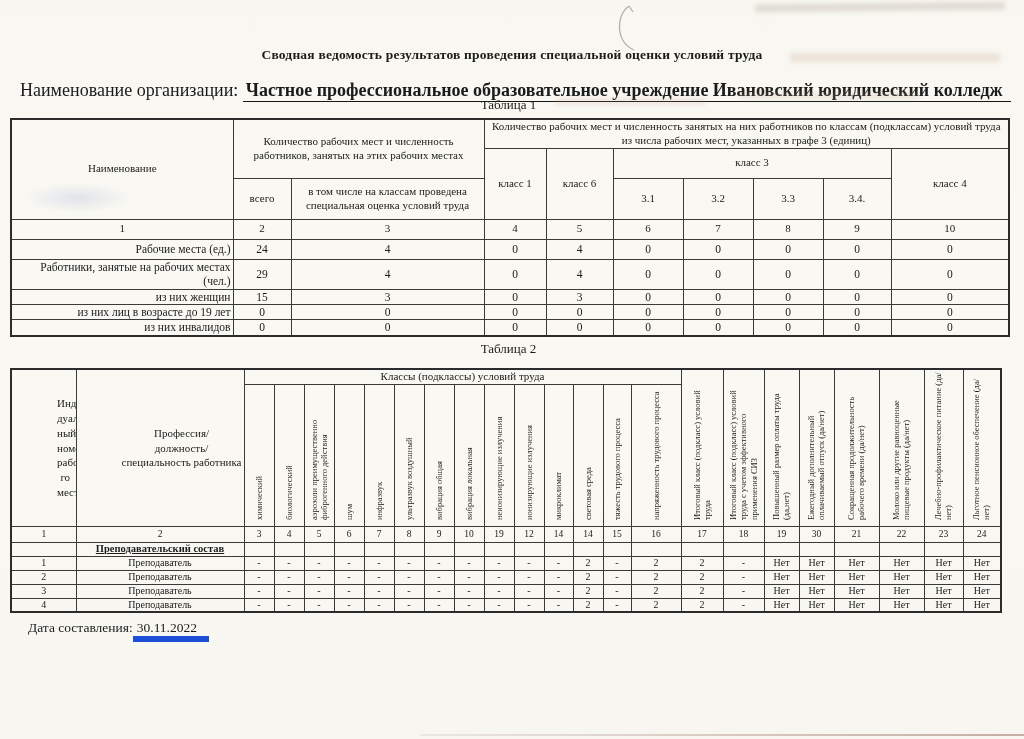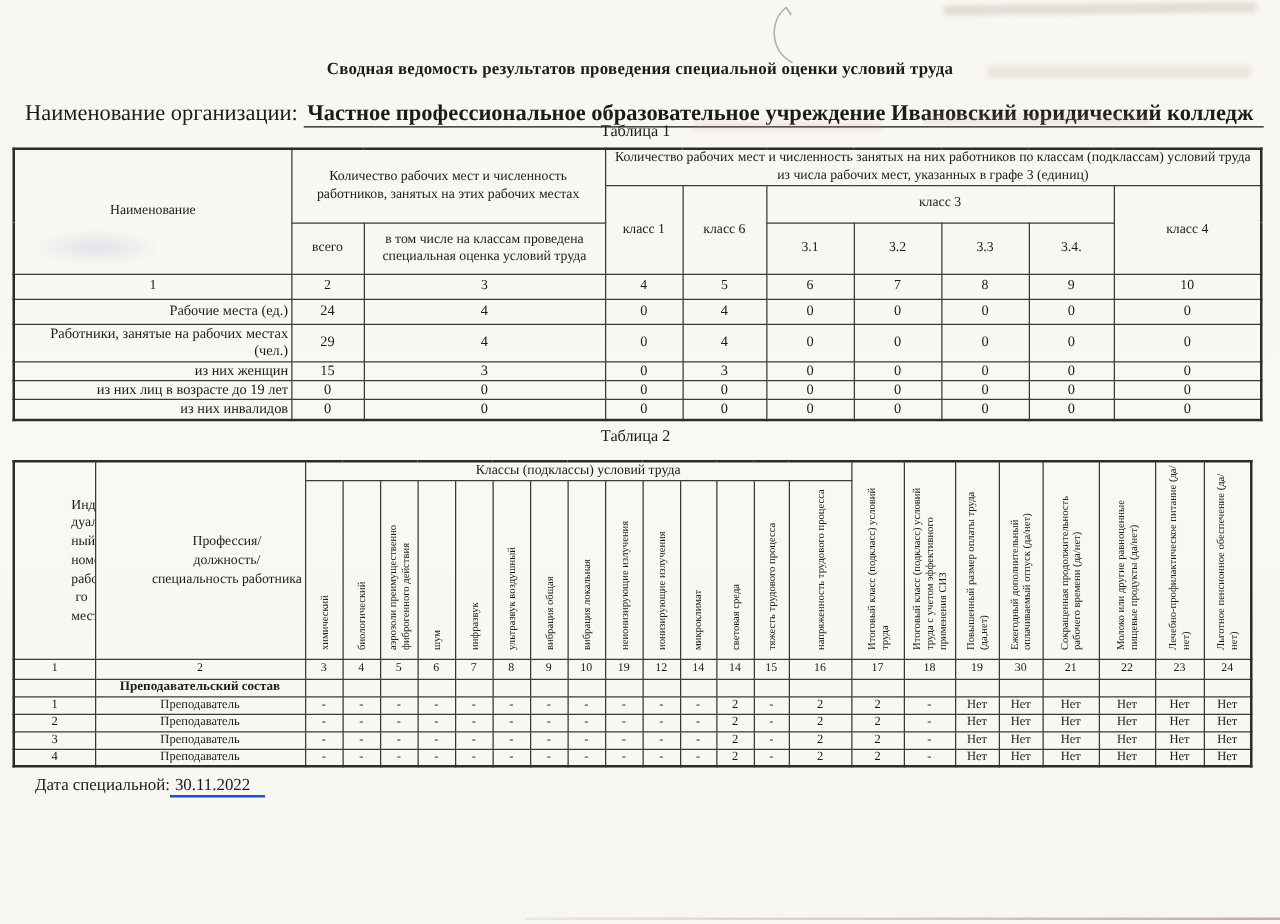--- a/index.html
+++ b/index.html
@@ -50,23 +50,23 @@
   .t2 .numrow td { font-size: 9.5px; }
   .pre { white-space: pre-line; font-size: 11px; line-height: 1.35; padding-left: 45px; }
   .band { font-size: 11px; }
   .vcell { vertical-align: bottom; text-align: center; padding: 2px 0 3px; }
   .vt {
     writing-mode: vertical-rl; transform: rotate(180deg);
     display: inline-block; font-size: 8.5px; line-height: 1.22; height: 132px;
     text-align: left;
   }
   .vt-tall { height: 148px; }
-  .sec { font-weight: bold; font-size: 10.5px; }
+  .sec { font-weight: bold; font-size: 10.5px; text-decoration: underline; }
   .date-line { position: absolute; top: 620px; left: 28px; font-size: 13.5px; }
-  .date-val { border-bottom: 2px solid #1d4ed8; padding: 0 12px 1px 4px; }
+  .date-val { border-bottom: 6px solid #1d4ed8; padding: 0 12px 1px 4px; }
   .artifact { position: absolute; pointer-events: none; }
   .a1 { left: 755px; top: 3px; width: 250px; height: 8px; background: rgba(165,152,138,.28); filter: blur(2px); transform: rotate(-.6deg); }
   .a2 { left: 790px; top: 53px; width: 210px; height: 9px; background: rgba(195,160,135,.22); filter: blur(2px); }
   .a3 { left: 612px; top: 4px; width: 36px; height: 48px; }
   .a4 { left: 25px; top: 183px; width: 105px; height: 30px; background: radial-gradient(ellipse at center, rgba(80,105,185,.14), transparent 70%); }
   .a5 { left: 555px; top: 98px; width: 150px; height: 7px; background: rgba(200,150,120,.15); filter: blur(2px); }
   .a6 { left: 740px; top: 92px; width: 180px; height: 8px; background: rgba(190,170,150,.18); filter: blur(2px); }
   .a7 { left: 420px; top: 734px; width: 604px; height: 2px; background: linear-gradient(90deg, rgba(140,120,110,.12), rgba(150,100,90,.5)); }
 </style>
 </head>
@@ -404,21 +404,21 @@
     <td>Нет</td>
     <td>Нет</td>
     <td>Нет</td>
     <td>Нет</td>
     <td>Нет</td>
     <td>Нет</td>
   </tr>
 </tbody>
   </table>
 
-<div class="date-line"><span>Дата специальной:</span><span class="date-val">30.11.2022</span></div>
+<div class="date-line"><span>Дата составления:</span><span class="date-val">30.11.2022</span></div>
 
 <div class="artifact a1"></div>
 <div class="artifact a2"></div>
 <svg class="artifact a3" viewBox="0 0 36 48">
   <path d="M22,46 C4,38 3,12 17,2 M17,2 l4,6" fill="none" stroke="rgba(110,100,88,0.5)" stroke-width="1.2"></path>
 </svg>
 <div class="artifact a4"></div>
 <div class="artifact a5"></div>
 <div class="artifact a6"></div>
 <div class="artifact a7"></div>

